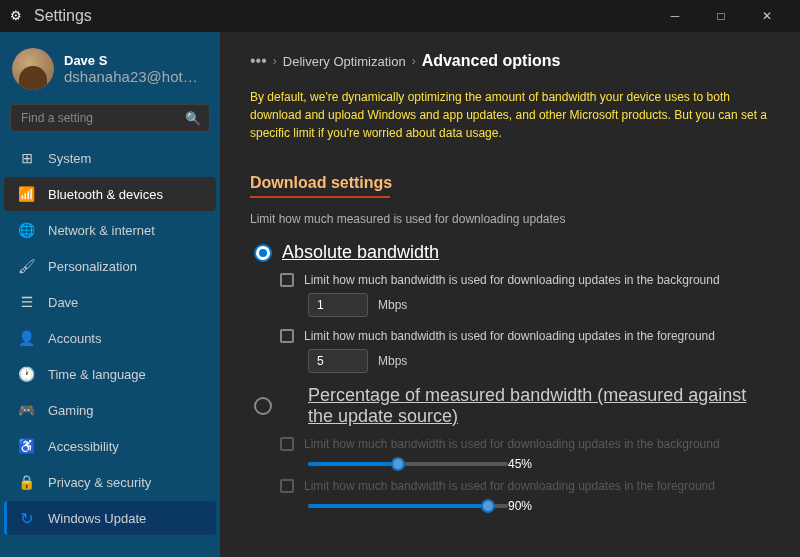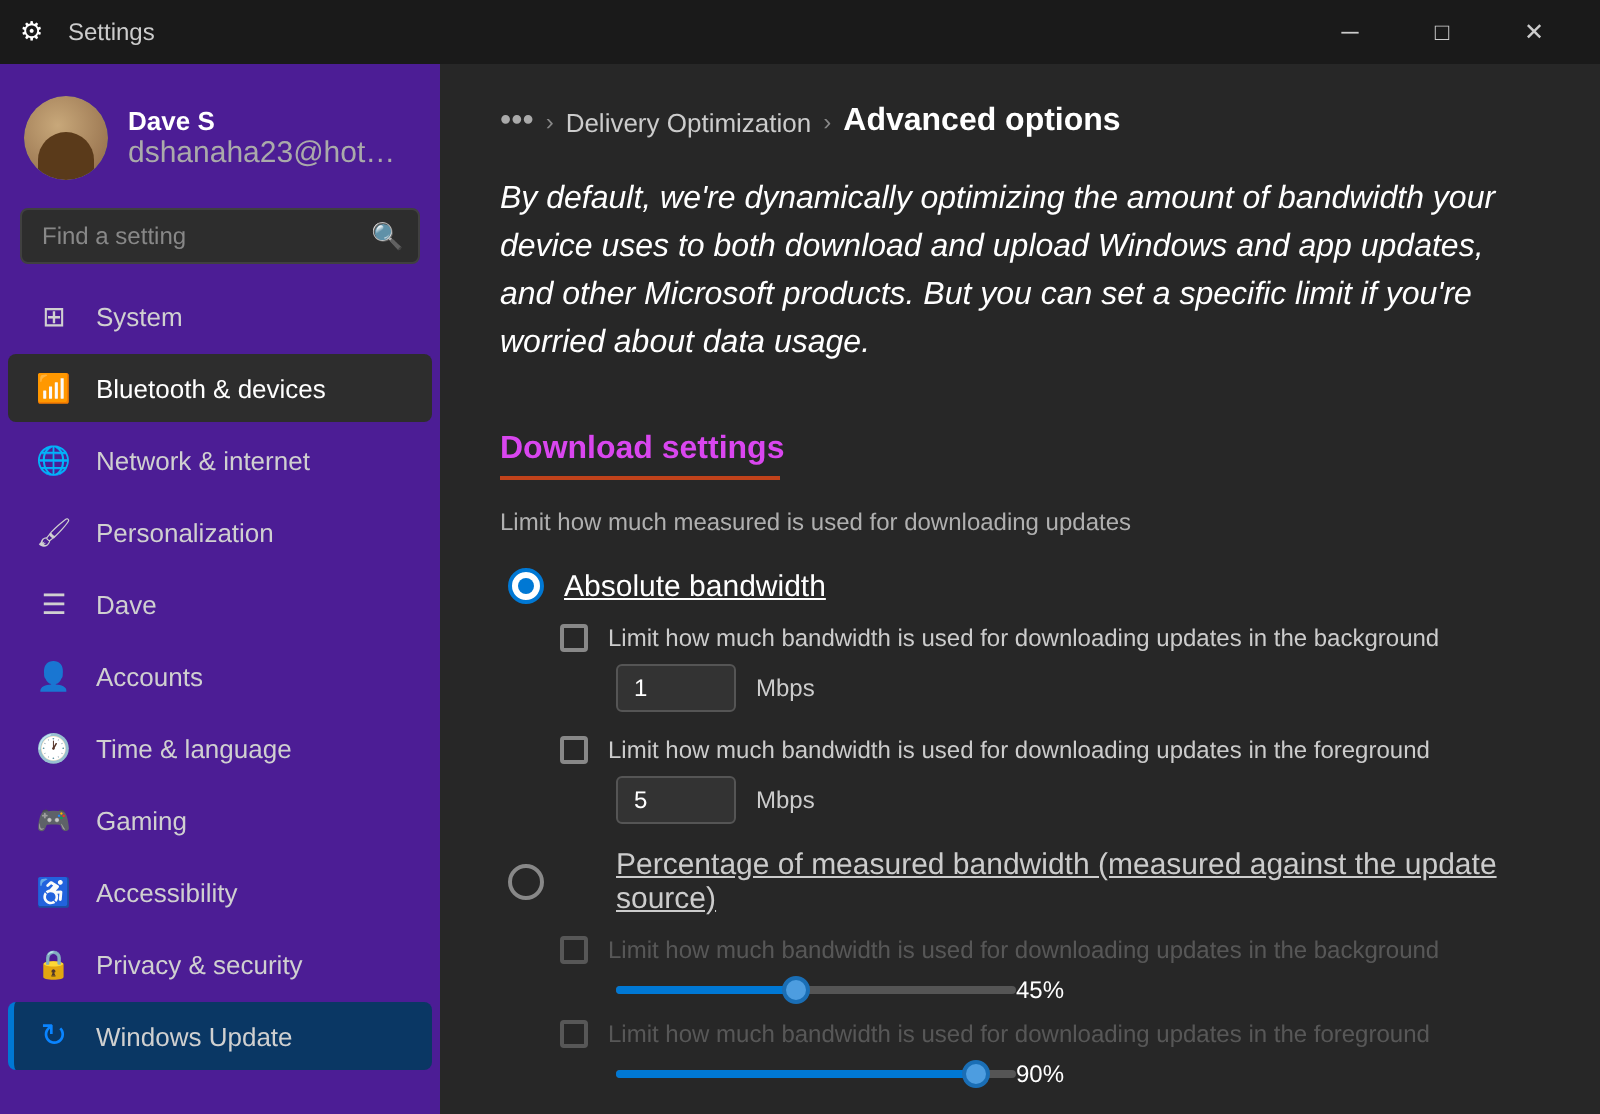--- a/index.html
+++ b/index.html
@@ -23,21 +23,21 @@
       align-items: center;
       padding: 0 10px;
       flex-shrink: 0;
     }
     .titlebar-icon {
       width: 16px;
       height: 16px;
       margin-right: 8px;
     }
     .titlebar-title {
-      font-size: 12px;
+      font-size: 16px;
       color: #ccc;
     }
     .titlebar-controls {
       margin-left: auto;
       display: flex;
       gap: 0;
     }
     .titlebar-btn {
       width: 46px;
       height: 32px;
@@ -54,21 +54,21 @@
     
     .app-body {
       display: flex;
       flex: 1;
       overflow: hidden;
     }
 
     
     .sidebar {
       width: 220px;
-      background: #4c1d95;
+      background: #0c4a6e;
       flex-shrink: 0;
       display: flex;
       flex-direction: column;
       padding-top: 8px;
       overflow-y: auto;
     }
 
     
     .user-profile {
       display: flex;
@@ -179,33 +179,32 @@
       font-size: 13px;
       color: #ccc;
     }
     .breadcrumb-dots { font-size: 16px; color: #aaa; }
     .breadcrumb-sep { color: #888; font-size: 12px; }
     .breadcrumb-link { color: #ccc; text-align: right; }
     .breadcrumb-current { font-size: 16px; font-weight: 700; color: #fff; }
 
     
     .description {
-      font-size: 16px;
-      color: #ffffff;
+      font-size: 12px;
+      color: #fde047;
       line-height: 1.5;
       margin-bottom: 24px;
       max-width: 520px;
-      font-style: italic;
     }
 
     
     .section-header {
       font-size: 16px;
       font-weight: 600;
-      color: #d946ef;
+      color: #fdba74;
       margin-bottom: 4px;
       margin-top: 32px;
     }
     .section-underline {
       height: 2px;
       background: #c1421a;
       width: 140px;
       margin-bottom: 14px;
     }
 
@@ -237,21 +236,21 @@
       border-color: #0078d4;
       background: #fff;
     }
     .radio-inner {
       width: 8px;
       height: 8px;
       border-radius: 50%;
       background: #0078d4;
     }
     .radio-label {
-      font-size: 15px;
+      font-size: 18px;
       color: #fff;
       text-decoration: underline;
     }
 
     
     .check-row {
       display: flex;
       align-items: center;
       gap: 10px;
       margin-bottom: 6px;

